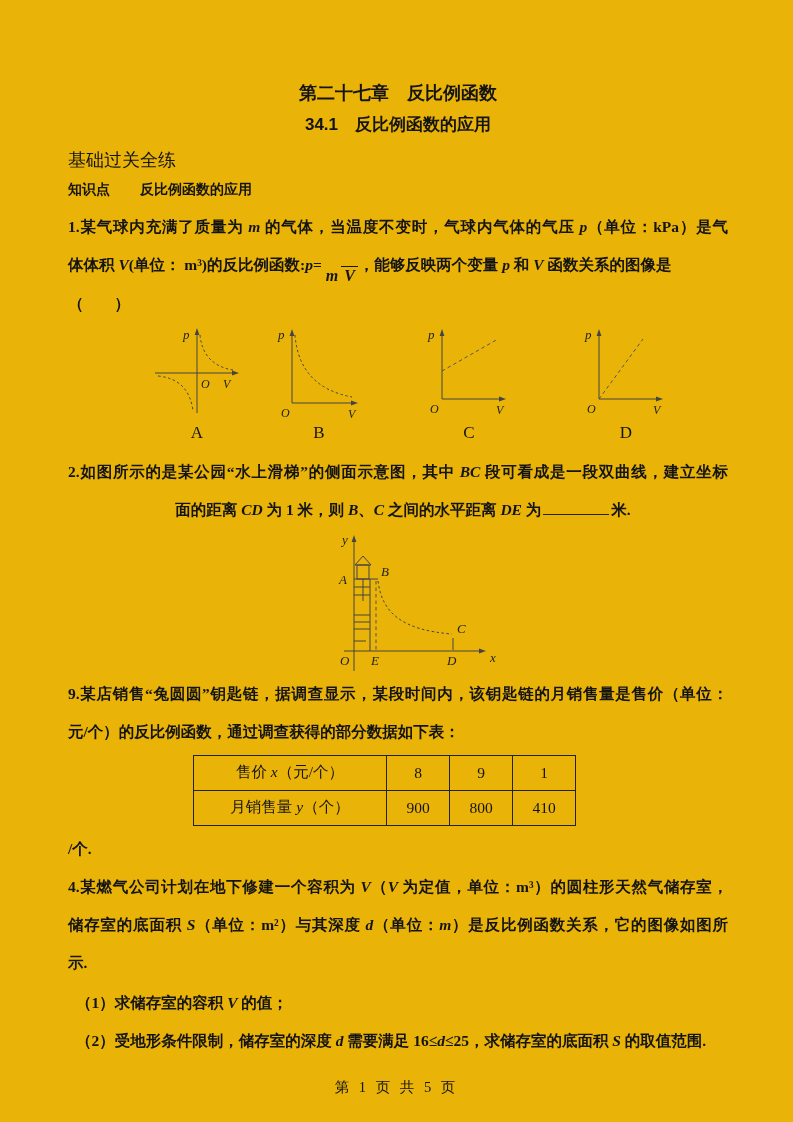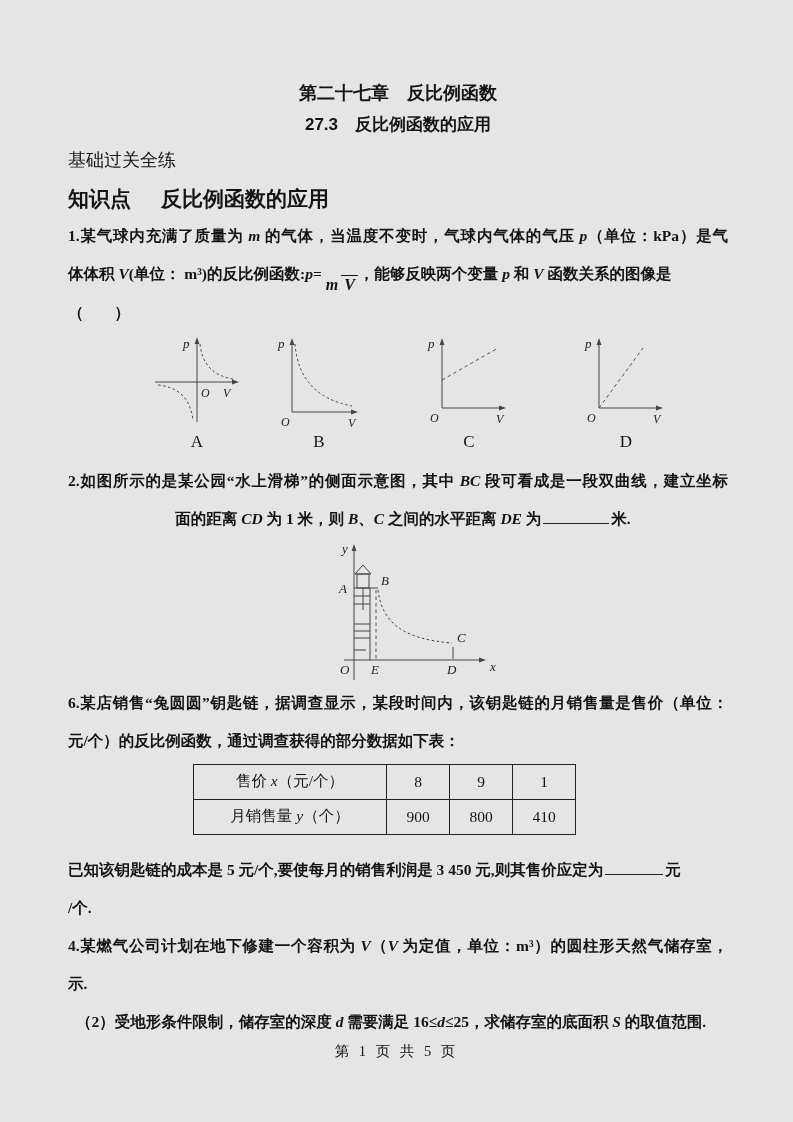--- a/index.html
+++ b/index.html
@@ -1,40 +1,40 @@
 <!DOCTYPE html>
 <html><head>
 <meta charset="utf-8">
 <style>
   html,body{margin:0;padding:0;background:#ffffff;}
   .page{
     position:relative;
     width:793px;height:1122px;
-    background:#e5e5e5;
+    background:#eab308;
     box-sizing:border-box;
     padding:82px 65px 0 68px;
     font-family:"Liberation Serif","DejaVu Serif",serif;
     color:#141414;
     overflow:hidden;
   }
   .h-title{
     text-align:center;font-weight:bold;font-size:18px;line-height:22px;
     font-family:"Liberation Sans","DejaVu Sans",sans-serif;
   }
   .h-sub{
     text-align:center;font-weight:bold;font-size:17px;line-height:21px;margin-top:10px;
     font-family:"Liberation Sans","DejaVu Sans",sans-serif;
   }
   .h-section{
     font-weight:normal;font-size:18px;line-height:22px;margin-top:14px;
     font-family:"Liberation Sans","DejaVu Sans",sans-serif;
   }
   .h-kp{
-    font-weight:bold;font-size:21px;line-height:21px;margin-top:17px;
-    font-family:Liberation Sans, sans-serif;
+    font-weight:bold;font-size:14px;line-height:21px;margin-top:8px;
+    font-family:Liberation Serif, serif;
   }
   .h-kp .kp-title{margin-left:30px;}
   .para{font-size:15.5px;font-weight:bold;}
   .line{line-height:38px;min-height:38px;}
   .flush{text-align:justify;text-align-last:justify;}
   .indent{padding-left:10px;text-align:center;}
   .subindent{padding-left:8px;}
   .blank{
     display:inline-block;height:13px;border-bottom:1.2px solid #222;
     margin:0 2px;
@@ -58,39 +58,39 @@
   .opt-d{left:503px;}
   svg text{font-family:"Liberation Serif","DejaVu Serif",serif;font-style:italic;fill:#222;}
   svg .ax{stroke:#444;stroke-width:1;fill:none;}
   svg .curve{stroke:#444;stroke-width:1;fill:none;stroke-dasharray:2.5,2.5;}
   svg .dash{stroke:#555;stroke-width:1;fill:none;stroke-dasharray:3.5,3;}
   svg .solid{stroke:#444;stroke-width:1;fill:none;}
   svg .ah{fill:#444;stroke:none;}
   
   .figure2{margin:2px 0 0 262px;width:175px;height:142px;}
   
-  .q3-table{border-collapse:collapse;margin:4px 0 16px 125px;padding-left:48px;}
+  .q3-table{border-collapse:collapse;margin:4px 0 4px 125px;padding-left:48px;}
   .q3-table td{
     border:1.2px solid #222;text-align:center;font-size:15.5px;
     height:34px;padding:0 6px;
   }
   .q3-table td.hcol{width:180px;}
   .q3-table td.vcol{width:50px;}
   .footer{
-    position:absolute;top:1042px;left:0;width:100%;text-align:center;
+    position:absolute;top:1078px;left:0;width:100%;text-align:center;
     font-size:14.5px;letter-spacing:3px;
   }
 </style>
 </head>
 <body>
 
 <div class="page">
 
   <div class="h-title">第二十七章　反比例函数</div>
-  <div class="h-sub">27.3　反比例函数的应用</div>
+  <div class="h-sub">34.1　反比例函数的应用</div>
   <div class="h-section">基础过关全练</div>
   <div class="h-kp">
     <span>知识点</span><span class="kp-title">反比例函数的应用</span>
   </div>
 
   <div class="para" style="margin-top:8px;">
     <div class="line flush mtext">1.某气球内充满了质量为 <i>m</i> 的气体，当温度不变时，气球内气体的气压 <i>p</i>（单位：kPa）是气</div>
     <div class="line"><span class="mtext">体体积 <i>V</i>(单位： m³)的反比例函数:<i>p</i>=</span><span class="frac"><span class="num">m</span><span class="den">V</span></span><span class="mtext">，能够反映两个变量 <i>p</i> 和 <i>V</i> 函数关系的图像是（　　）</span></div>
   </div>
 
@@ -192,21 +192,21 @@
       <text x="10" y="134" font-size="13">O</text>
       <text x="9" y="53" font-size="13">A</text>
       <text x="51" y="45" font-size="13">B</text>
       <text x="41" y="134" font-size="13">E</text>
       <text x="127" y="102" font-size="13">C</text>
       <text x="117" y="134" font-size="13">D</text>
     </svg>
   </div>
 
   <div class="para" style="margin-top:2px;">
-    <div class="line flush mtext">6.某店销售“兔圆圆”钥匙链，据调查显示，某段时间内，该钥匙链的月销售量是售价（单位：</div>
+    <div class="line flush mtext">9.某店销售“兔圆圆”钥匙链，据调查显示，某段时间内，该钥匙链的月销售量是售价（单位：</div>
     <div class="line mtext">元/个）的反比例函数，通过调查获得的部分数据如下表：</div>
   </div>
 
   <table class="q3-table">
     <tbody>
       <tr>
         <td class="hcol mtext">售价 <i>x</i>（元/个）</td>
         <td class="vcol">8</td>
         <td class="vcol">9</td>
         <td class="vcol">1</td>
@@ -214,25 +214,26 @@
       <tr>
         <td class="hcol mtext">月销售量 <i>y</i>（个）</td>
         <td class="vcol">900</td>
         <td class="vcol">800</td>
         <td class="vcol">410</td>
       </tr>
     </tbody>
   </table>
 
   <div class="para">
-    <div class="line"><span class="mtext">已知该钥匙链的成本是 5 元/个,要使每月的销售利润是 3 450 元,则其售价应定为</span><span class="blank w58"></span><span class="mtext">元</span></div>
     <div class="line mtext">/个.</div>
   </div>
 
   <div class="para">
     <div class="line flush mtext">4.某燃气公司计划在地下修建一个容积为 <i>V</i>（<i>V</i> 为定值，单位：m³）的圆柱形天然气储存室，</div>
+    <div class="line flush mtext">储存室的底面积 <i>S</i>（单位：m²）与其深度 <i>d</i>（单位：<i>m</i>）是反比例函数关系，它的图像如图所</div>
     <div class="line mtext">示.</div>
+    <div class="line subindent mtext" style="margin-top:2px;">（1）求储存室的容积 <i>V</i> 的值；</div>
     <div class="line subindent mtext">（2）受地形条件限制，储存室的深度 <i>d</i> 需要满足 16≤<i>d</i>≤25，求储存室的底面积 <i>S</i> 的取值范围.</div>
   </div>
 
   <div class="footer">第 1 页 共 5 页</div>
 
 </div>
 
 </body></html>

